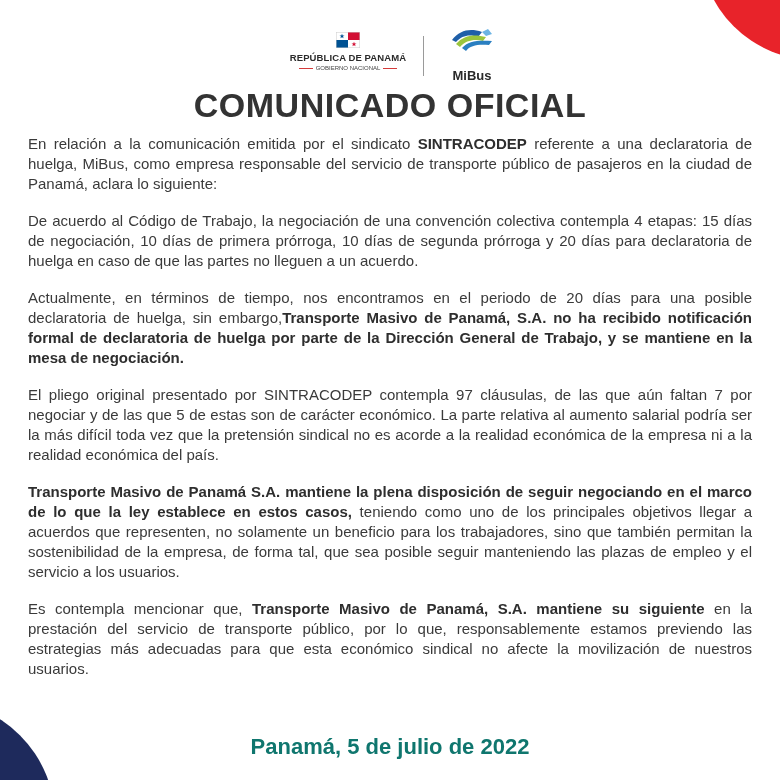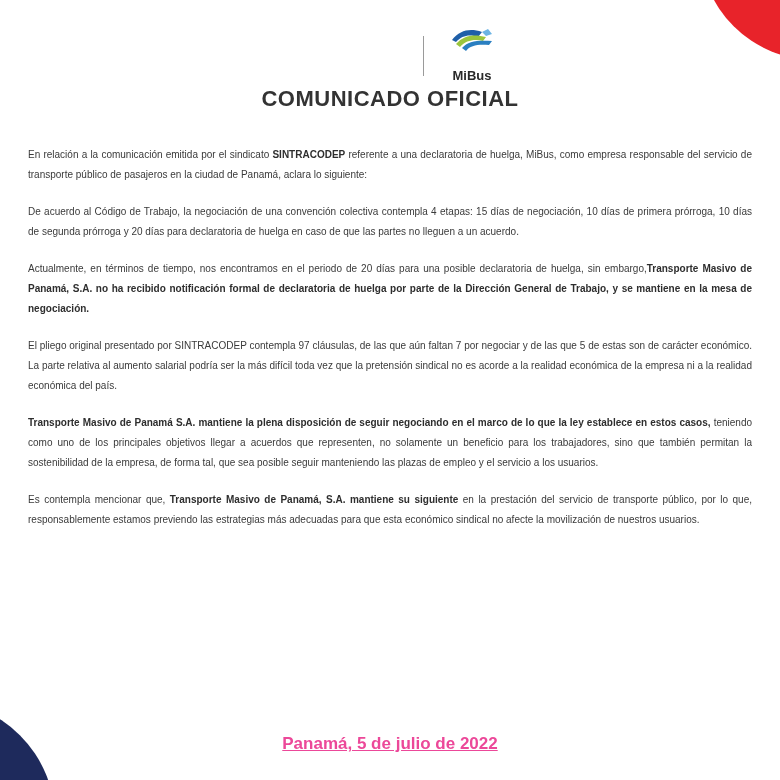--- a/index.html
+++ b/index.html
@@ -26,41 +26,57 @@
   .flag { width: 24px; height: 16px; margin: 0 auto 4px auto; display: block; }
   .gov-name { font-size: 9.5px; font-weight: bold; color: #2b2b2b; letter-spacing: 0.1px; white-space: nowrap; }
   .gov-sub { font-size: 6px; color: #444; margin-top: 2px; display: flex; align-items: center; justify-content: center; gap: 3px; }
   .gov-sub .dash { width: 14px; height: 1px; background: #d43a3a; display: inline-block; }
   .divider { position: absolute; left: 423px; top: 12px; width: 1px; height: 40px; background: #9a9a9a; }
   .mibus-logo { position: absolute; left: 444px; top: 2px; width: 56px; text-align: center; }
   .mibus-logo svg { display: block; margin: 0 auto; }
   .mibus-name { font-size: 13px; font-weight: bold; color: #2a2a2a; margin-top: 16px; }
   .title {
     position: absolute; top: 86px; left: 0; width: 780px; text-align: center;
-    font-size: 22px; font-weight: bold; color: #333333; letter-spacing: 0.5px;
+    font-size: 34px; font-weight: bold; color: #333333; letter-spacing: 0.5px;
   }
   .body-text {
-    position: absolute; left: 28px; top: 145px; width: 724px;
-    font-size: 10px; line-height: 20px; color: #3a3a3a;
+    position: absolute; left: 28px; top: 134px; width: 724px;
+    font-size: 15px; line-height: 20px; color: #3a3a3a;
     text-align: justify;
   }
   .body-text p { margin: 0 0 17px 0; }
   .body-text b { font-weight: bold; color: #2e2e2e; }
   .footer-date {
     position: absolute; top: 734px; left: 0; width: 780px; text-align: center;
-    font-size: 17px; font-weight: bold; color: #ec4899; text-decoration: underline;
+    font-size: 22px; font-weight: bold; color: #0f766e;
   }
 </style>
 </head>
 <body>
 
 <div class="corner-red"></div>
 <div class="corner-blue"></div>
 
 <div class="header">
+  <div class="gov-logo">
+    <svg class="flag" viewBox="0 0 24 16" width="24" height="16">
+      <rect x="0" y="0" width="24" height="16" fill="#ffffff"></rect>
+      <rect x="12" y="0" width="12" height="8" fill="#d21034"></rect>
+      <rect x="0" y="8" width="12" height="8" fill="#005293"></rect>
+      <polygon points="6,1.8 6.7,3.5 8.5,3.5 7,4.6 7.6,6.3 6,5.3 4.4,6.3 5,4.6 3.5,3.5 5.3,3.5" fill="#005293"></polygon>
+      <polygon points="18,9.8 18.7,11.5 20.5,11.5 19,12.6 19.6,14.3 18,13.3 16.4,14.3 17,12.6 15.5,11.5 17.3,11.5" fill="#d21034"></polygon>
+      <rect x="0.25" y="0.25" width="23.5" height="15.5" fill="none" stroke="#cccccc" stroke-width="0.5"></rect>
+    </svg>
+    <div class="gov-name">REPÚBLICA DE PANAMÁ</div>
+    <div class="gov-sub">
+      <span class="dash"></span>
+      <span>GOBIERNO NACIONAL</span>
+      <span class="dash"></span>
+    </div>
+  </div>
   <div class="divider"></div>
   <div class="mibus-logo">
     <svg width="48" height="26" viewBox="0 0 48 26">
       <path d="M4 14 C12 4, 22 2, 34 6 L30 11 C22 8, 14 9, 8 16 Z" fill="#1f5fa8"></path>
       <path d="M8 18 C16 9, 26 8, 38 11 L35 15 C27 13, 18 14, 12 21 Z" fill="#9bc53d"></path>
       <path d="M14 22 C20 15, 30 14, 44 15 L41 19 C31 18, 22 19, 18 25 Z" fill="#2a7fc1"></path>
       <path d="M34 6 L40 3 L44 8 L38 10 Z" fill="#6cb4e4"></path>
     </svg>
     <div class="mibus-name">MiBus</div>
   </div>

